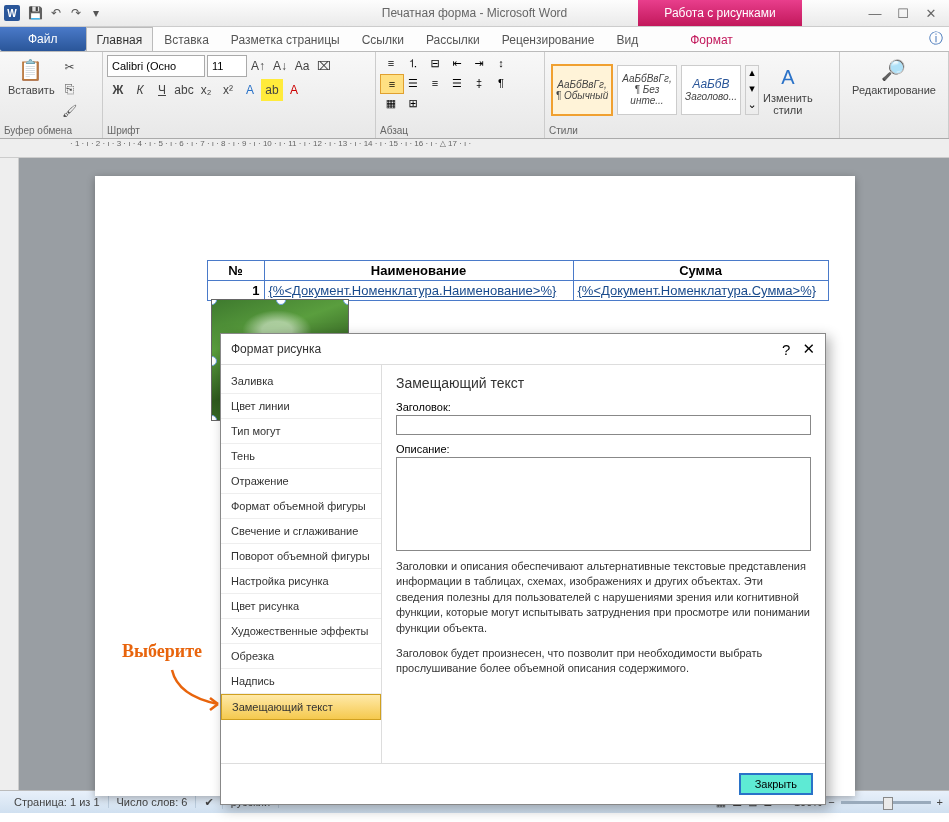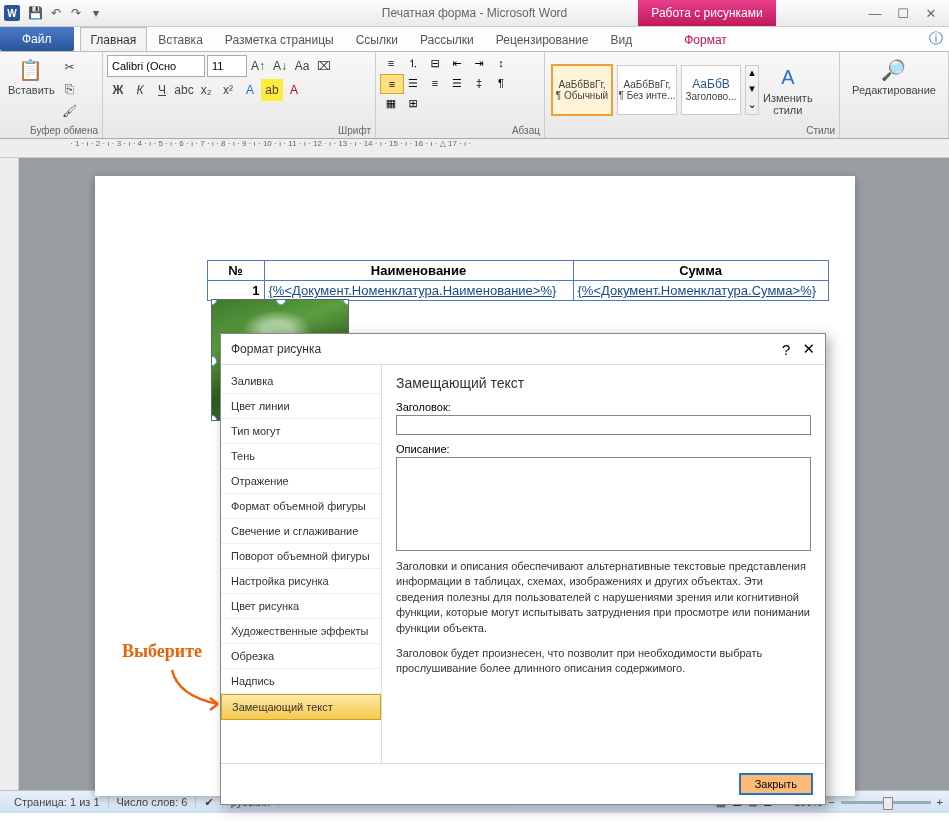--- a/index.html
+++ b/index.html
@@ -53,21 +53,21 @@
   position: absolute;
   left: 0; right: 0;
   text-align: center;
   color: #666;
   font-size: 12px;
 }
 .contextual-tab-title {
   position: absolute;
   left: 638px;
   top: 0;
-  width: 138px;
+  width: 164px;
   height: 26px;
   background: linear-gradient(#e83e8c,#c2185b);
   color: #fff;
   display: flex;
   align-items: center;
   justify-content: center;
   font-size: 12px;
 }
 .win-controls {
   position: absolute;
@@ -88,26 +88,26 @@
   display: flex;
   align-items: flex-end;
   border-bottom: 1px solid #bbb;
   background: #fdfdfd;
   padding-left: 0;
 }
 .file-tab {
   height: 24px;
   background: linear-gradient(#4a7ac9,#2a5699);
   color: #fff;
-  padding: 0 22px;
+  padding: 0 28px;
   display: flex;
   align-items: center;
   font-size: 12px;
   border-radius: 0 0 2px 2px;
-  margin-right: 6px;
+  margin-right: 0;
 }
 .tab {
   height: 23px;
   padding: 0 10px;
   display: flex;
   align-items: center;
   color: #555;
   font-size: 12px;
   border: 1px solid transparent;
   border-bottom: none;
@@ -135,21 +135,21 @@
 }
 .group {
   border-right: 1px solid #ccc;
   padding: 2px 4px 0 4px;
   display: flex;
   flex-direction: column;
   justify-content: space-between;
   position: relative;
 }
 .group-label {
-  text-align: right;
+  text-align: left;
   color: #666;
   font-size: 10px;
   padding-bottom: 2px;
 }
 .group-content {
   flex: 1;
   display: flex;
   align-items: flex-start;
 }
 .big-btn {
@@ -201,20 +201,21 @@
   border: 1px solid #ccc;
   background: #fff;
   margin: 2px;
   display: flex;
   flex-direction: column;
   align-items: center;
   justify-content: center;
   font-size: 10px;
   color: #444;
   text-align: center;
+  font-style: italic;
 }
 .style-box.selected {
   border: 2px solid #f0a030;
   background: #fff3d8;
 }
 .ruler-bar {
   height: 18px;
   background: #eee;
   border-bottom: 1px solid #ccc;
   position: relative;
@@ -389,21 +390,21 @@
   height: 40px;
   border-top: 1px solid #ddd;
   display: flex;
   justify-content: flex-end;
   align-items: center;
   padding: 0 12px;
 }
 .dlg-btn {
   padding: 3px 14px;
   border: 2px solid #2a72c8;
-  background: #fdba74;
+  background: #5eead4;
   font-size: 11px;
 }
 .status-bar {
   height: 22px;
   background: linear-gradient(#e8f0fa,#d0e0f0);
   border-top: 1px solid #bbb;
   display: flex;
   align-items: center;
   font-size: 11px;
   color: #444;
@@ -663,21 +664,21 @@
         <div class="side-item">Надпись</div>
         <div class="side-item selected">Замещающий текст</div>
       </div>
       <div class="dialog-main">
         <h3>Замещающий текст</h3>
         <div class="field-label"><span>Заголовок:</span></div>
         <input class="text-input" type="text" style="">
         <div class="field-label"><span>Описание:</span></div>
         <textarea class="text-area" style=""></textarea>
         <div class="desc-text">Заголовки и описания обеспечивают альтернативные текстовые представления информации в таблицах, схемах, изображениях и других объектах. Эти сведения полезны для пользователей с нарушениями зрения или когнитивной функции, которые могут испытывать затруднения при просмотре или понимании функции объекта.</div>
-        <div class="desc-text" style="margin-top:10px">Заголовок будет произнесен, что позволит при необходимости выбрать прослушивание более длинного описания содержимого.</div>
+        <div class="desc-text" style="margin-top:10px">Заголовок будет произнесен, что позволит при необходимости выбрать прослушивание более объемной описания содержимого.</div>
       </div>
     </div>
     <div class="dialog-footer">
       <button class="dlg-btn">Закрыть</button>
     </div>
   </div>
 </div>
 
 <div class="annotation">Выберите</div>
 <svg class="arrow-svg" width="64" height="48">

